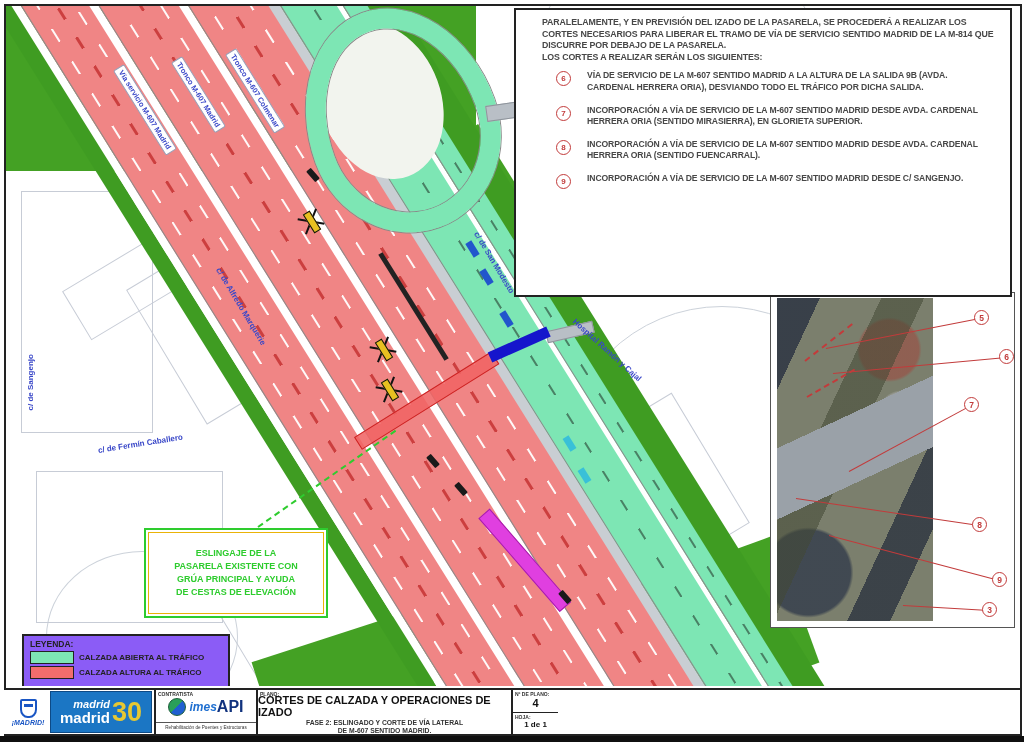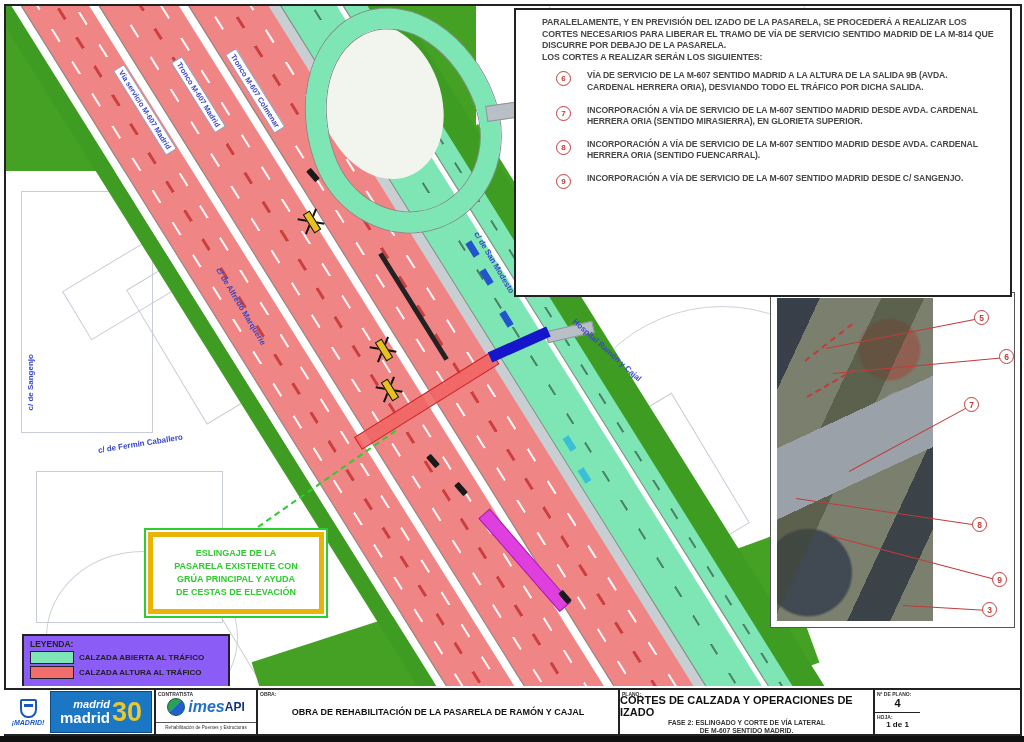--- a/index.html
+++ b/index.html
@@ -60,21 +60,21 @@
   .crane .arm1{transform:rotate(22deg);}
   .crane .arm2{transform:rotate(-80deg);}
   .crane .body{position:absolute;left:14px;top:7px;width:6px;height:20px;background:#e8c020;border:1px solid #111;transform:rotate(-32deg);}
 
   
   .street{position:absolute;color:#3947c8;font-size:8px;font-weight:bold;white-space:nowrap;transform-origin:left center;}
   .pill{position:absolute;background:#fff;border:1px solid #9aa0b8;border-radius:2px;color:#3947c8;font-size:7.5px;font-weight:bold;padding:1px 3px;white-space:nowrap;transform-origin:left top;}
 
   
   .gcall{position:absolute;left:138px;top:522px;width:176px;height:82px;border:2px solid #2ecc2e;background:#fff;padding:2px;z-index:6;}
-  .gcall .inner{border:5px solid #eab308;width:100%;height:100%;display:flex;align-items:center;justify-content:center;text-align:center;
+  .gcall .inner{border:1px solid #eab308;width:100%;height:100%;display:flex;align-items:center;justify-content:center;text-align:center;
     color:#2ecc2e;font-size:9px;font-weight:bold;white-space:pre-line;line-height:1.45;box-sizing:border-box;}
   .gleader{position:absolute;left:252px;top:520px;width:168px;height:0;border-top:2px dashed #2ecc2e;transform:rotate(-35deg);transform-origin:left center;z-index:6;}
 
   
   .phase{position:absolute;left:514px;top:8px;width:498px;height:289px;background:#fff;border:2px solid #222;box-sizing:border-box;padding:7px 10px 4px 10px;z-index:10;}
   .phase h1{margin:0 0 7px 0;font-size:10.5px;color:#333;}
   .phase .para{margin:0 0 7px 16px;font-size:8.8px;font-weight:bold;color:#474747;line-height:1.32;white-space:pre-line;letter-spacing:-0.1px;}
   .phase .item{display:flex;margin:0 0 11px 30px;align-items:flex-start;}
   .num{flex:0 0 auto;width:13px;height:13px;border:1.5px solid #c23b3b;border-radius:50%;color:#c23b3b;font-size:8px;font-weight:bold;display:flex;align-items:center;justify-content:center;margin-right:16px;margin-top:1px;}
   .itext{font-size:8.6px;font-weight:bold;color:#474747;line-height:1.35;white-space:pre-line;letter-spacing:-0.1px;}
@@ -116,22 +116,22 @@
   .c30col .w1{color:#fff;font-weight:bold;font-size:11px;display:block;font-style:italic;}
   .c30col .w2{color:#fff;font-weight:bold;font-size:15px;display:block;}
   .c30num{color:#e6c832;font-weight:bold;font-size:27px;line-height:1;}
   .c-fhecor{width:100px;text-align:center;padding-top:9px;}
   .fh-name{font-size:12px;font-weight:bold;color:#222;letter-spacing:2px;white-space:nowrap;}
   .fh-sq{display:inline-block;width:7px;height:7px;background:#1b76c4;margin-left:3px;}
   .fh-sub{font-size:7.5px;color:#333;margin-top:3px;white-space:nowrap;}
   .c-imes{width:102px;text-align:center;padding-top:8px;}
   .imes-row{display:flex;align-items:center;justify-content:center;}
   .imes-circle{width:16px;height:16px;border-radius:50%;background:linear-gradient(135deg,#2aa05a 50%,#1f5fd0 50%);margin-right:3px;border:1px solid #1a5c38;}
-  .imes-a{font-size:16px;font-weight:bold;font-style:italic;color:#1f6fd0;}
-  .imes-b{font-size:12px;font-weight:bold;color:#12337e;}
+  .imes-a{font-size:12px;font-weight:bold;font-style:italic;color:#1f6fd0;}
+  .imes-b{font-size:16px;font-weight:bold;color:#12337e;}
   .imes-sub{font-size:4.6px;color:#333;margin-top:6px;border-top:1px solid #555;padding-top:2px;white-space:nowrap;}
   .c-obra{width:362px;display:flex;align-items:center;justify-content:center;}
   .obra-t{font-size:9px;font-weight:bold;color:#111;text-align:center;}
   .c-plano{width:255px;display:flex;flex-direction:column;align-items:center;justify-content:center;padding-top:4px;}
   .plano1{font-size:11px;font-weight:bold;color:#111;}
   .plano2{font-size:6.8px;font-weight:bold;color:#333;margin-top:1px;}
   .c-num{width:45px;border-right:none;display:flex;flex-direction:column;}
   .c-num .half{flex:1;position:relative;text-align:center;}
   .c-num .half + .half{border-top:1.5px solid #222;}
   .bignum{font-size:11px;font-weight:bold;color:#111;margin-top:7px;}
@@ -316,24 +316,20 @@
     </div>
     <div class="cell c-imes">
       <div class="hdr">CONTRATISTA</div>
       <div class="imes-row">
         <div class="imes-circle"></div>
         <span class="imes-a">imes</span>
         <span class="imes-b">API</span>
       </div>
       <div class="imes-sub">Rehabilitación de Puentes y Estructuras</div>
     </div>
-    <div class="cell c-obra">
-      <div class="hdr">OBRA:</div>
-      <div class="obra-t">OBRA DE REHABILITACIÓN DE LA PASARELA DE RAMÓN Y CAJAL</div>
-    </div>
     <div class="cell c-plano">
       <div class="hdr">PLANO:</div>
       <div class="plano1">CORTES DE CALZADA Y OPERACIONES DE IZADO</div>
       <div class="plano2">FASE 2: ESLINGADO Y CORTE DE VÍA LATERAL</div>
       <div class="plano2">DE M-607 SENTIDO MADRID.</div>
     </div>
     <div class="cell c-num">
       <div class="half">
         <div class="hdr">Nº DE PLANO:</div>
         <div class="bignum">4</div>

